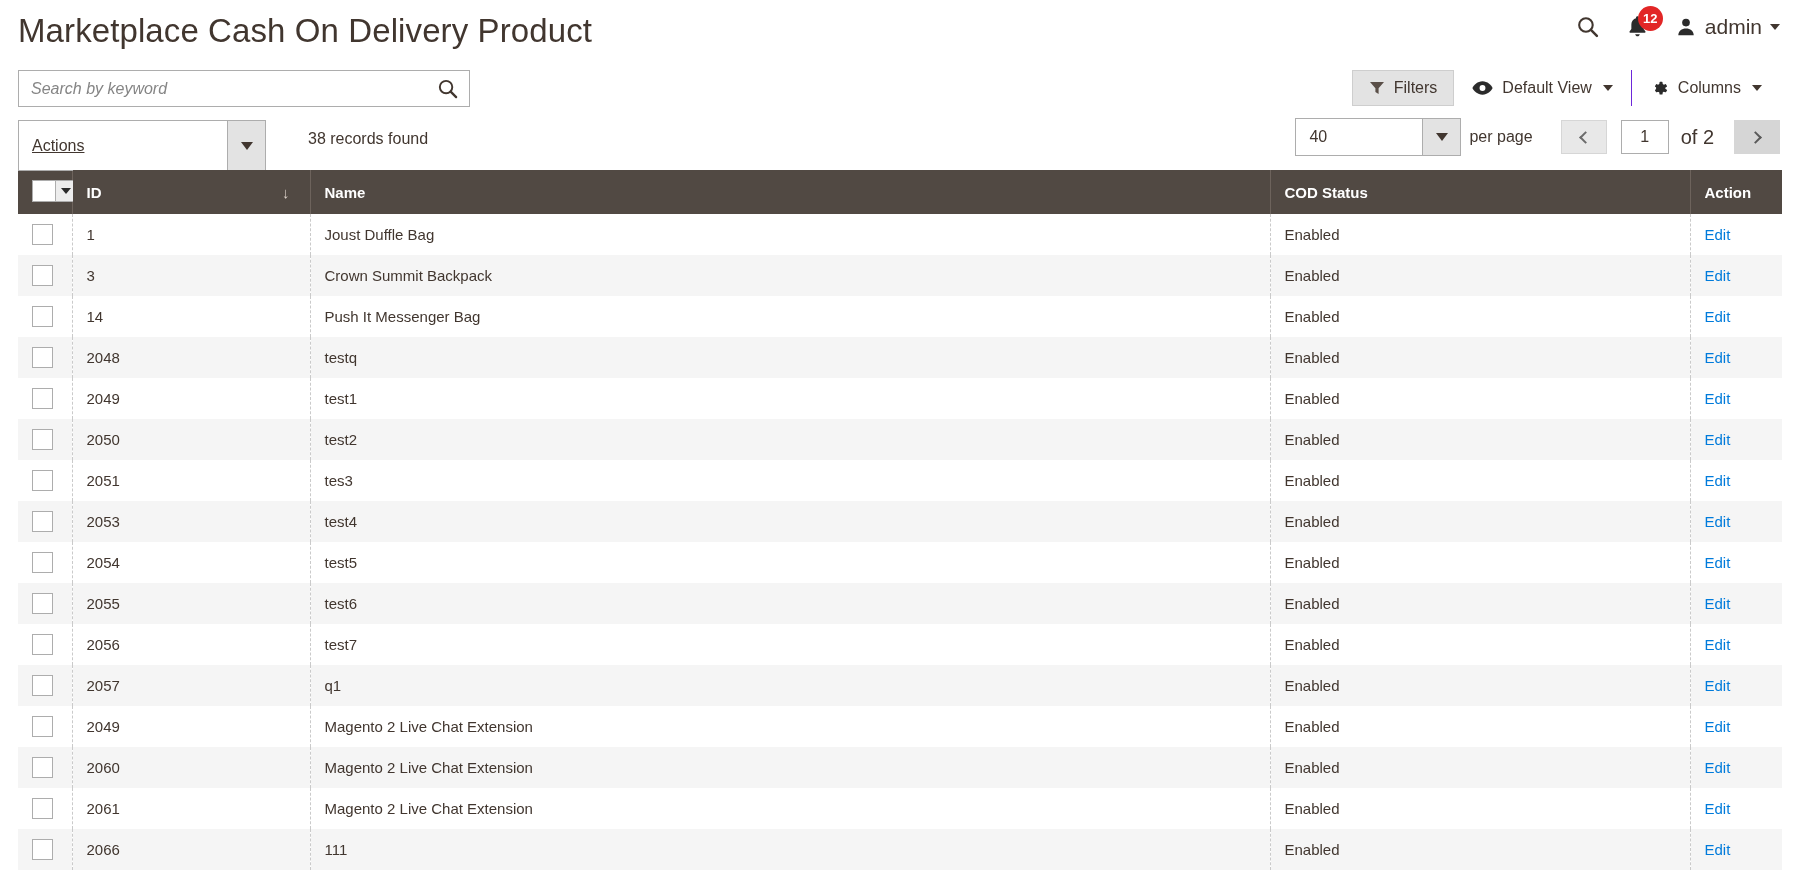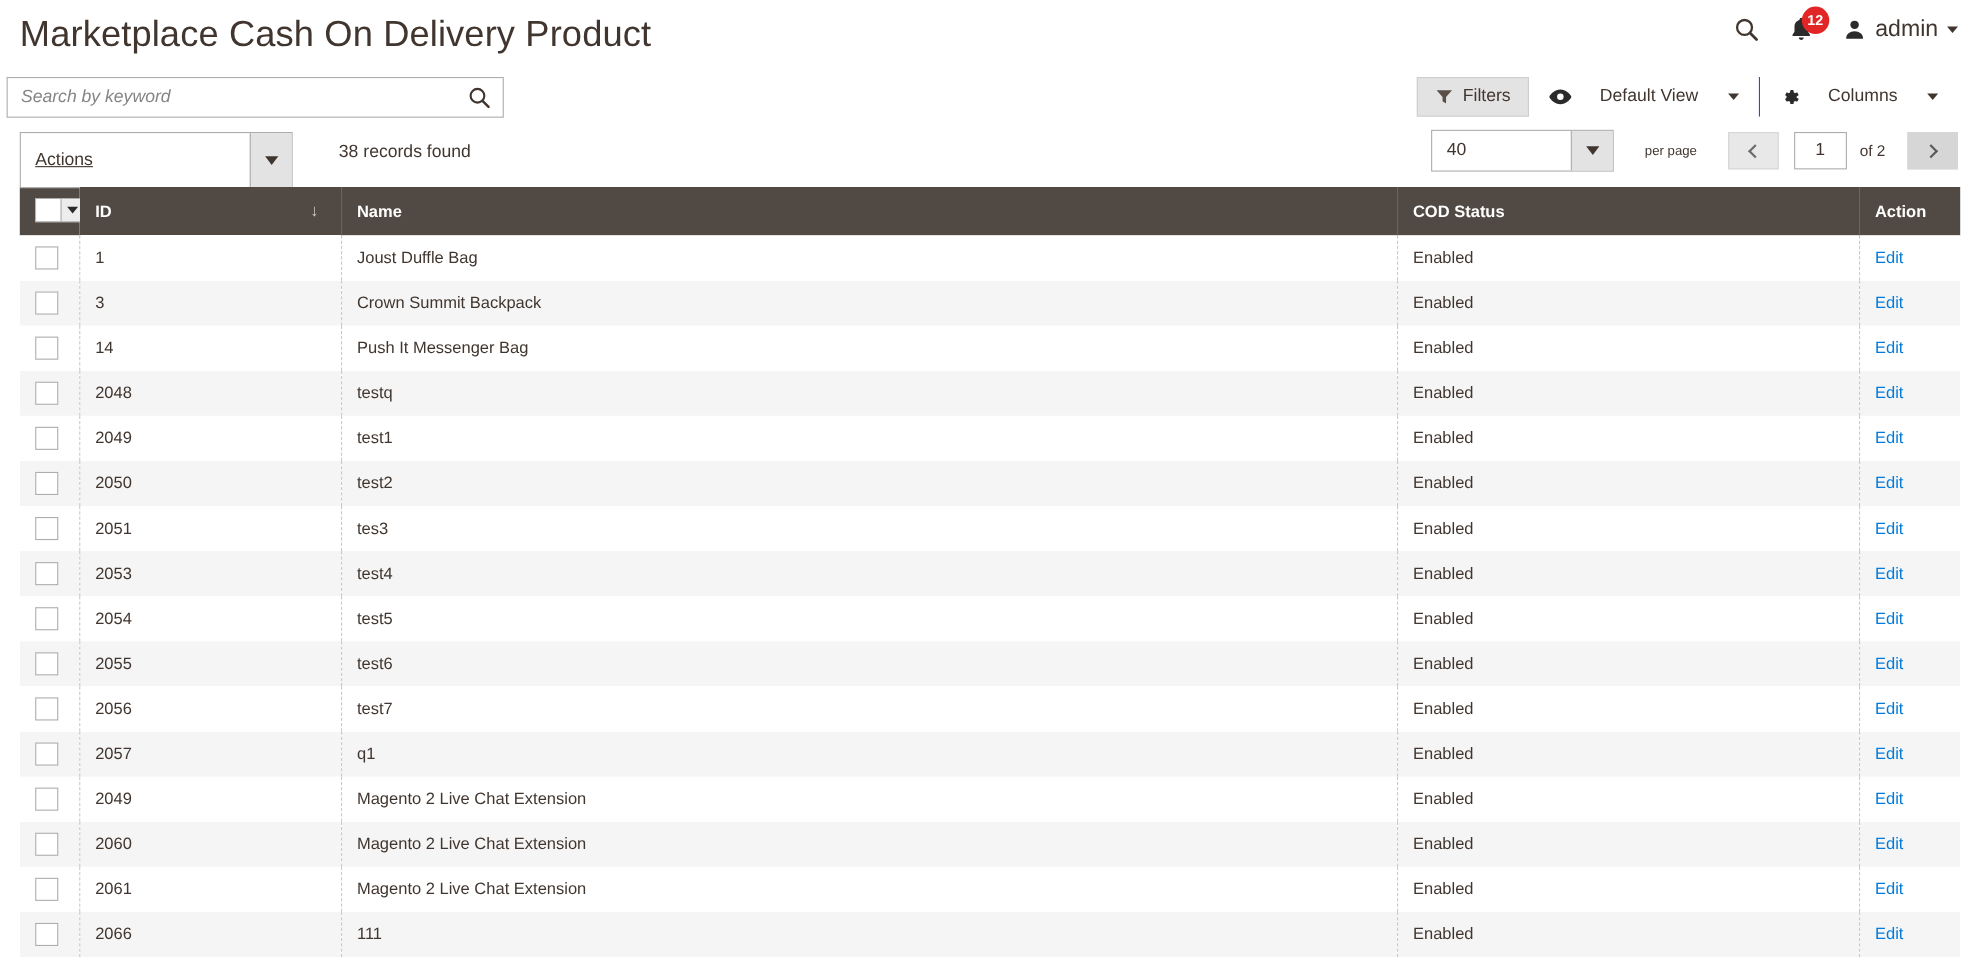--- a/index.html
+++ b/index.html
@@ -67,21 +67,21 @@
     border-top: 6px solid #41362f;
   }
 
   
   .toolbar-row1 {
     position: relative;
     height: 50px;
   }
   .search-box {
     position: absolute;
-    left: 6px; top: 8px;
+    left: 18px; top: 8px;
     width: 452px; height: 37px;
     border: 1px solid #adadad;
     background: #fff;
     display: flex;
     align-items: center;
   }
   .search-box input {
     flex: 1;
     border: 0;
     outline: none;
@@ -113,21 +113,21 @@
     height: 36px;
     padding: 0 16px;
     border: 1px solid #cecece;
     background: #e3e3e3;
     font-size: 16px;
     color: #41362f;
     cursor: pointer;
     font-family: "Liberation Sans", sans-serif;
   }
   .view-ctl, .cols-ctl {
-    display: flex; align-items: center; gap: 25px;
+    display: flex; align-items: center; gap: 9px;
     height: 36px;
     padding: 0 18px;
     cursor: pointer;
     font-size: 16px;
     color: #41362f;
   }
   .cols-ctl { border-left: 1px solid #6d28d9; }
   .sm-caret {
     width: 0; height: 0;
     border-left: 5px solid transparent;
@@ -190,22 +190,22 @@
     background: #fff;
     display: flex; align-items: center;
   }
   .perpage-select .lbl {
     flex: 1;
     padding-left: 13px;
     font-size: 16px;
     color: #41362f;
   }
   .perpage-lbl {
-    margin-left: 28px;
-    font-size: 12px;
+    margin-left: 8px;
+    font-size: 16px;
     color: #41362f;
   }
   .pg-btn {
     width: 46px; height: 34px;
     border: 1px solid #d6d6d6;
     background: #e8e8e8;
     display: flex; align-items: center; justify-content: center;
     cursor: pointer;
     margin-left: 28px;
   }
@@ -226,21 +226,21 @@
     background: #fff;
     text-align: center;
     font-size: 16px;
     color: #41362f;
     margin-left: 14px;
     font-family: "Liberation Sans", sans-serif;
     outline: none;
   }
   .pg-of {
     margin-left: 12px;
-    font-size: 14px;
+    font-size: 20px;
     color: #41362f;
     text-align: right;
   }
 
   
   .grid-wrap {
     margin: 6px 18px 0 18px;
     width: 1764px;
   }
   table.data-grid {

